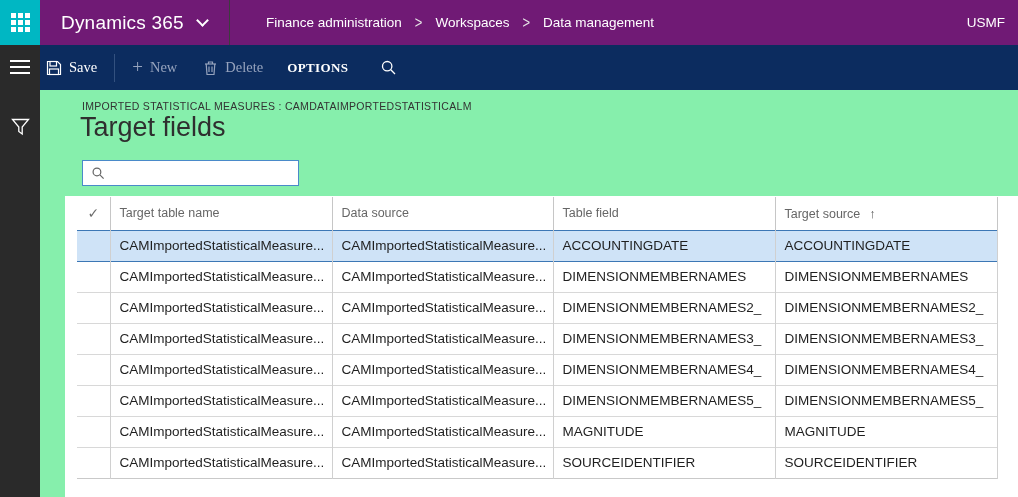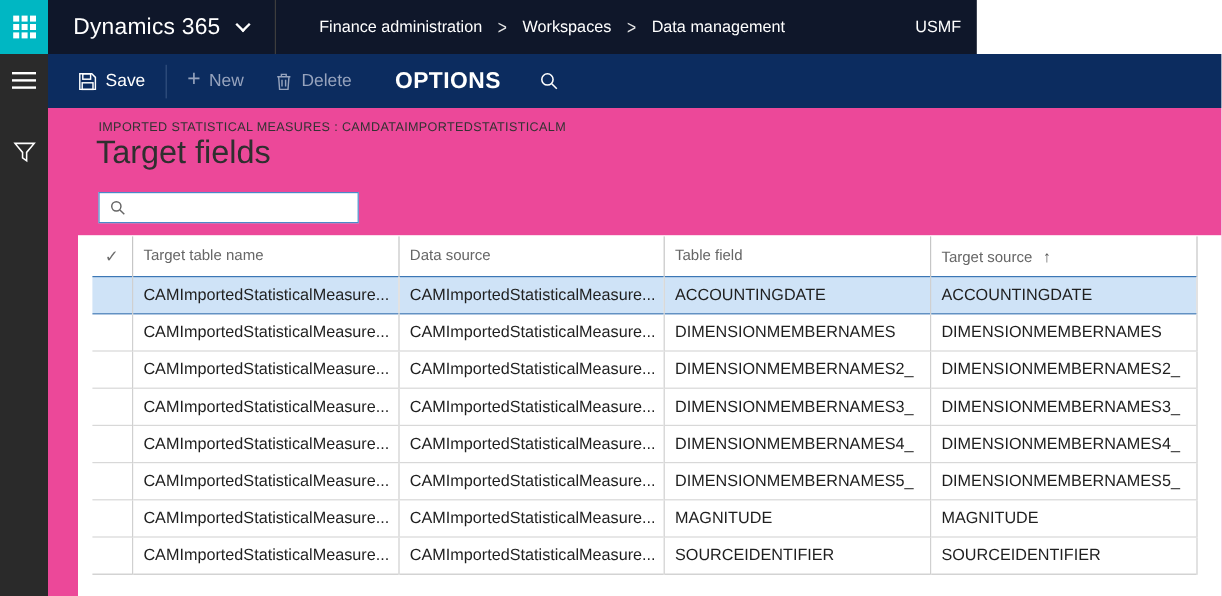--- a/index.html
+++ b/index.html
@@ -1,59 +1,59 @@
 <!DOCTYPE html>
 <html><head>
 <meta charset="utf-8">
 <style>
   * { margin:0; padding:0; box-sizing:border-box; }
   html,body { width:1018px; height:497px; overflow:hidden;
     font-family:"Liberation Sans", sans-serif; background:#fff; }
   .stage { position:relative; width:1018px; height:497px; }
 
   
-  .topbar { position:absolute; left:0; top:0; width:814px; height:45px;
-    background:#0f172a; display:flex; align-items:stretch; color:#fff; }
+  .topbar { position:absolute; left:0; top:0; width:1018px; height:45px;
+    background:#701a75; display:flex; align-items:stretch; color:#fff; }
   .waffle-tile { width:40px; height:45px; background:#00b7c3; display:flex;
     align-items:center; justify-content:center; cursor:pointer; flex:0 0 40px; }
   .waffle { display:grid; grid-template-columns:repeat(3,5px); grid-template-rows:repeat(3,5px); gap:2px; }
   .waffle span { background:#fff; width:5px; height:5px; }
   .brand-zone { width:190px; flex:0 0 190px; display:flex; align-items:center;
     padding-left:21px; border-right:1px solid #3d3d3d; cursor:pointer; }
   .brand-label { font-size:19px; font-weight:400; letter-spacing:0.2px; }
   .chev-down { width:9px; height:9px; border-left:2px solid #fff; border-bottom:2px solid #fff;
     transform:rotate(-45deg); margin-left:14px; margin-top:-5px; }
   .app-zone { width:240px; flex:0 0 240px; display:flex; align-items:center; justify-content:center;
     border-right:1px solid #3d3d3d; font-size:18px; font-weight:400; cursor:pointer; }
   .crumbs { display:flex; align-items:center; margin-left:36px; font-size:13.5px; gap:13px; }
   .crumb { cursor:pointer; }
   .crumb-sep { font-size:13px; color:#e8e8e8; transform:scaleY(1.25); display:inline-block; }
   .top-spacer { flex:1; }
   .company { display:flex; align-items:center; margin-right:13px; font-size:13.5px; cursor:pointer; }
 
   
   .actionbar { position:absolute; left:40px; top:45px; width:978px; height:45px;
-    background:#0c2c5f; display:flex; align-items:center; padding-left:21px; color:#fff; }
+    background:#0c2c5f; display:flex; align-items:center; padding-left:2px; color:#fff;font-family:Liberation Serif, serif; }
   .ab-btn { display:flex; align-items:center; gap:7px; font-size:14.5px; cursor:pointer; padding:0 4px; }
   .ab-dim { color:#96a3bd; }
   .ab-sep { width:1px; height:28px; background:#33517f; margin:0 13px; }
-  .ab-options { font-size:19px; font-weight:700; letter-spacing:0.4px; margin-left:32px; cursor:pointer; }
+  .ab-options { font-size:13px; font-weight:700; letter-spacing:0.4px; margin-left:20px; cursor:pointer; }
   .ab-search { margin-left:32px; cursor:pointer; display:flex; align-items:center; }
   .plus-glyph { font-size:19px; font-weight:300; line-height:1; margin-top:-2px; }
 
   
   .sidebar { position:absolute; left:0; top:45px; width:40px; height:452px; background:#2a2a2a;
     display:flex; flex-direction:column; align-items:center; }
   .burger { margin-top:15px; width:20px; cursor:pointer; }
   .burger div { height:2px; background:#fff; margin-bottom:4px; }
   .burger div:last-child { margin-bottom:0; }
   .funnel-btn { margin-top:44px; cursor:pointer; }
 
   
-  .content { position:absolute; left:40px; top:90px; width:978px; height:407px; background:#ec4899; }
+  .content { position:absolute; left:40px; top:90px; width:978px; height:407px; background:#86efac; }
   .white-panel { position:absolute; left:25px; top:106px; right:0; bottom:0; background:#fff; }
   .caption { position:absolute; left:42px; top:10px; font-size:10.5px; color:#333;
     letter-spacing:0.3px; }
   .page-title { position:absolute; left:40px; top:22px; font-size:27px; font-weight:300; color:#2f2f2f; }
   .filter-box { position:absolute; left:42px; top:70px; width:217px; height:26px; background:#fff;
     border:1px solid #4a8ac9; display:flex; align-items:center; padding-left:8px; }
   .filter-box input { border:none; outline:none; font-size:13.5px; width:170px; margin-left:7px;
     font-family:"Liberation Sans", sans-serif; color:#333; background:transparent; }
   .filter-box input::placeholder { color:#666; opacity:1; }
 

